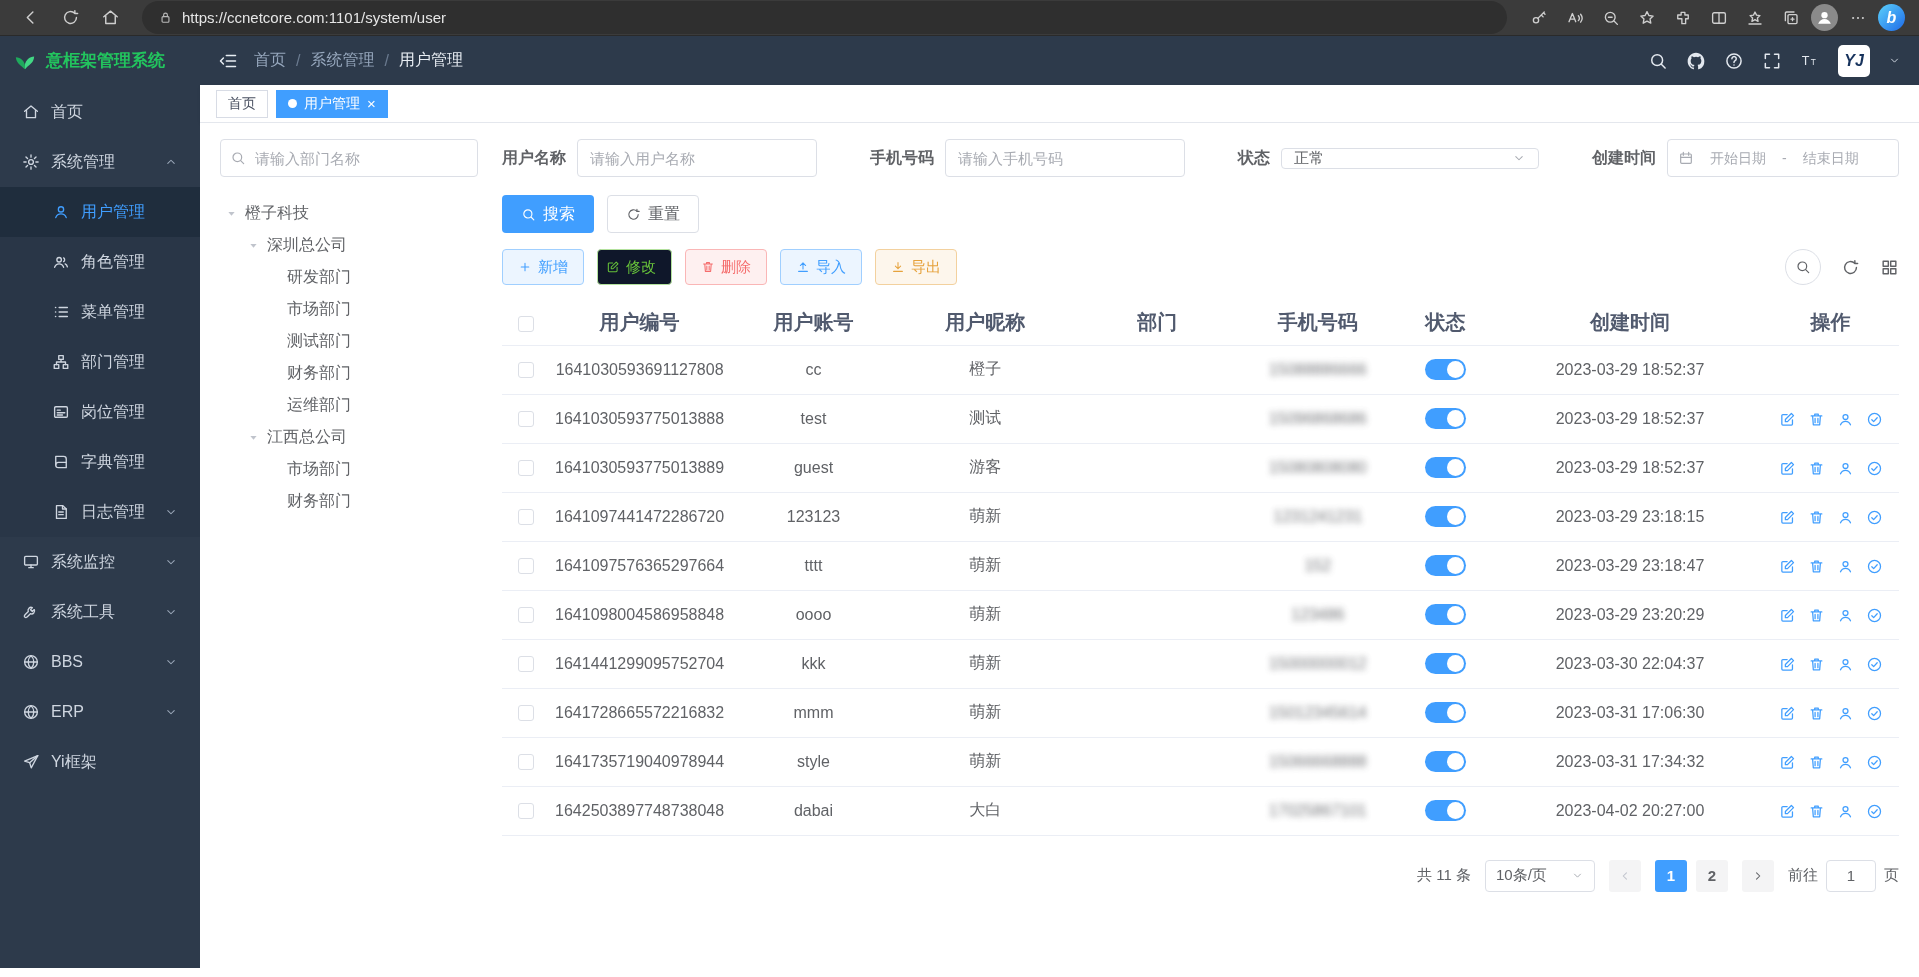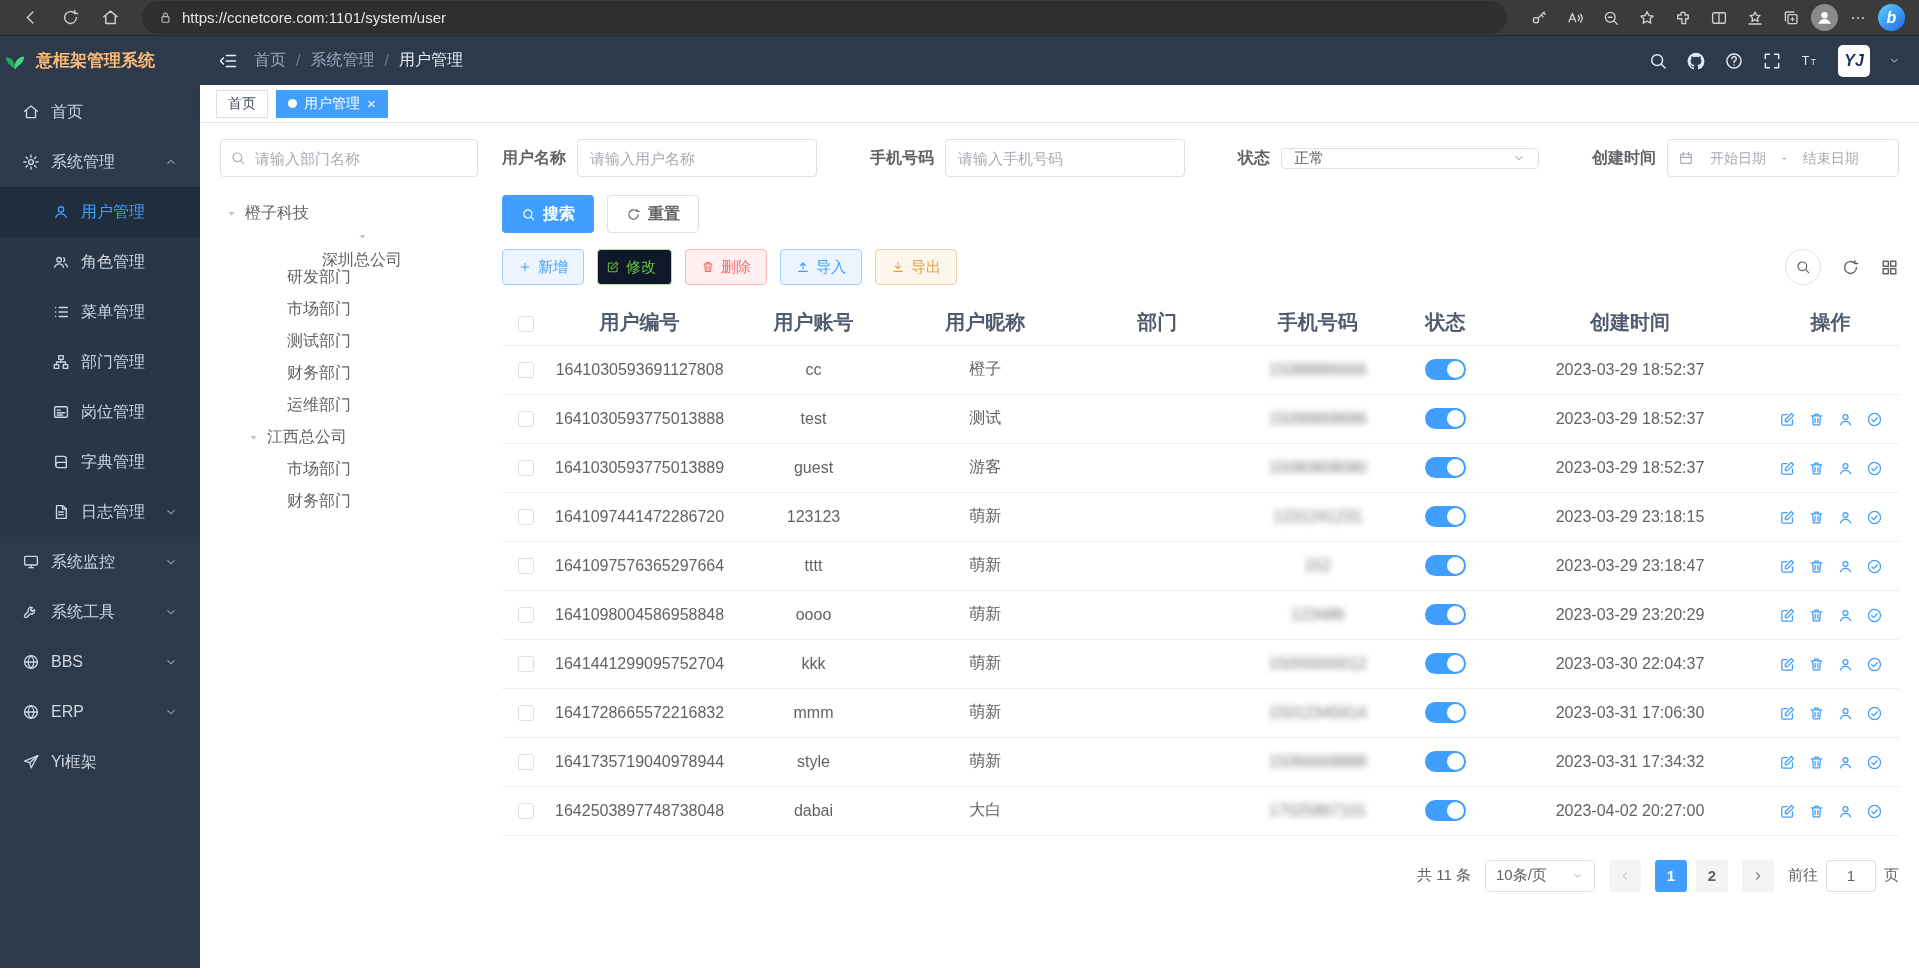--- a/index.html
+++ b/index.html
@@ -16,21 +16,21 @@
   .url-bar { flex:1; height:33px; background:#2f2f2f; border-radius:17px; display:flex; align-items:center; gap:9px; padding:0 16px; margin:0 8px; cursor:text; }
   .url-bar .ic { width:15px; height:15px; color:#b9b9b9; }
   .url-text { color:#e6e6e6; font-size:15px; }
   .chrome-right { display:flex; align-items:center; gap:4px; }
   .avatar-circle { background:#8a8a8a; border-radius:50%; width:27px; height:27px; color:#fff; padding:4px; }
   .copilot { width:27px; height:27px; border-radius:50%; background:linear-gradient(135deg,#5cd1fb,#1e6ae8); color:#fff; font-weight:bold; font-style:italic; font-size:16px; display:flex; align-items:center; justify-content:center; cursor:pointer; }
 
   
   .app { display:flex; height:932px; }
   .sidebar { width:200px; flex-shrink:0; background:#2d3a4b; display:flex; flex-direction:column; }
-  .logo-row { height:49px; display:flex; align-items:center; gap:10px; padding:0 4px; color:#fdba74; font-weight:bold; font-size:17px; flex-shrink:0; }
+  .logo-row { height:49px; display:flex; align-items:center; gap:10px; padding:0 14px; color:#22c55e; font-weight:bold; font-size:17px; flex-shrink:0; }
   .logo-row .ic { width:22px; height:22px; }
   .menu { flex:1; padding-top:2px; }
   .menu-item { height:50px; display:flex; align-items:center; gap:11px; padding:0 22px; font-size:16px; color:#cfd6e0; cursor:pointer; }
   .menu-item .m-ic { width:18px; height:18px; }
   .menu-item .m-arrow { width:14px; height:14px; margin-left:auto; color:#9aa7b8; }
   .menu-item.child { padding-left:52px; background:#293647; }
   .menu-item.active { background:#1f2d3d; color:#409eff; }
 
   .main { flex:1; min-width:0; display:flex; flex-direction:column; }
   .app-header { height:49px; background:#2d3a4b; display:flex; align-items:center; gap:16px; padding:0 18px; flex-shrink:0; }
@@ -70,21 +70,21 @@
   .w-user { width:240px; }
   .select { width:258px; height:21px; border:1px solid #dcdfe6; border-radius:4px; display:flex; align-items:center; justify-content:space-between; padding:0 12px; font-size:15px; color:#606266; cursor:pointer; }
   .select .caret { width:14px; height:14px; color:#a8abb2; }
   .daterange { width:232px; height:38px; border:1px solid #dcdfe6; border-radius:4px; display:flex; align-items:center; gap:6px; padding:0 10px; }
   .daterange .ic { width:16px; height:16px; color:#a8abb2; }
   .date-inp { width:76px; border:none; outline:none; font-size:14px; color:#606266; text-align:center; }
   .date-inp::placeholder { color:#a8abb2; }
   .date-sep { color:#a8abb2; font-size:14px; }
 
   .btn-row { margin-top:18px; display:flex; gap:13px; }
-  .btn { height:38px; padding:0 18px; border-radius:4px; font-size:16px; display:inline-flex; align-items:center; gap:7px; border:1px solid transparent; cursor:pointer; font-family:inherit;font-weight:bold; }
+  .btn { height:38px; padding:0 18px; border-radius:4px; font-size:16px; display:inline-flex; align-items:center; gap:7px; border:1px solid transparent; cursor:pointer; font-family:inherit; }
   .btn .ic { width:15px; height:15px; }
   .btn-primary { background:#409eff; color:#fff; }
   .btn-plain { background:#fff; border-color:#dcdfe6; color:#606266; }
 
   .action-row { margin-top:16px; display:flex; align-items:center; gap:13px; }
   .btn-sm { height:36px; padding:0 15px; border-radius:4px; font-size:15px; display:inline-flex; align-items:center; gap:6px; cursor:pointer; font-family:inherit; }
   .btn-sm .ic { width:14px; height:14px; }
   .plain-primary { background:#ecf5ff; border:1px solid #a0cfff; color:#409eff; }
   .plain-success { background:#0f172a; border:1px solid #b3e19d; color:#67c23a;padding-left:8px; }
   .plain-danger  { background:#fef0f0; border:1px solid #fab6b6; color:#f56c6c; }
@@ -465,21 +465,21 @@
         </div>
         <div class="tree" id="dept-tree">
             <div class="tree-node" style="padding-left: 4px;">
               <span class="ic tree-caret">
                 <svg viewBox="0 0 24 24">
                   <path d="M7 9.5l5 6 5-6z" fill="currentColor"></path>
                 </svg>
               </span>
               <span class="tree-label">橙子科技</span>
             </div>
-            <div class="tree-node" style="padding-left: 26px; flex-direction: column;">
+            <div class="tree-node" style="padding-left: 26px;">
               <span class="ic tree-caret">
                 <svg viewBox="0 0 24 24">
                   <path d="M7 9.5l5 6 5-6z" fill="currentColor"></path>
                 </svg>
               </span>
               <span class="tree-label">深圳总公司</span>
             </div>
             <div class="tree-node" style="padding-left: 67px;">
               <span class="tree-label">研发部门</span>
             </div>

